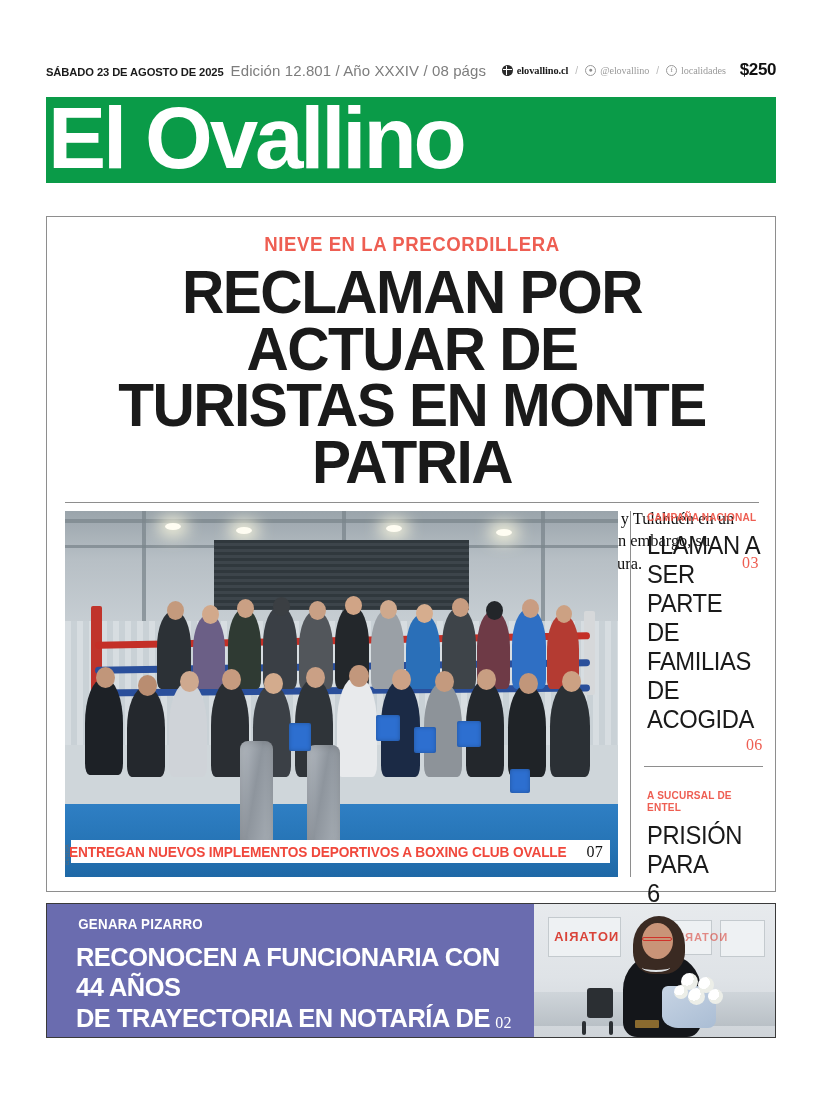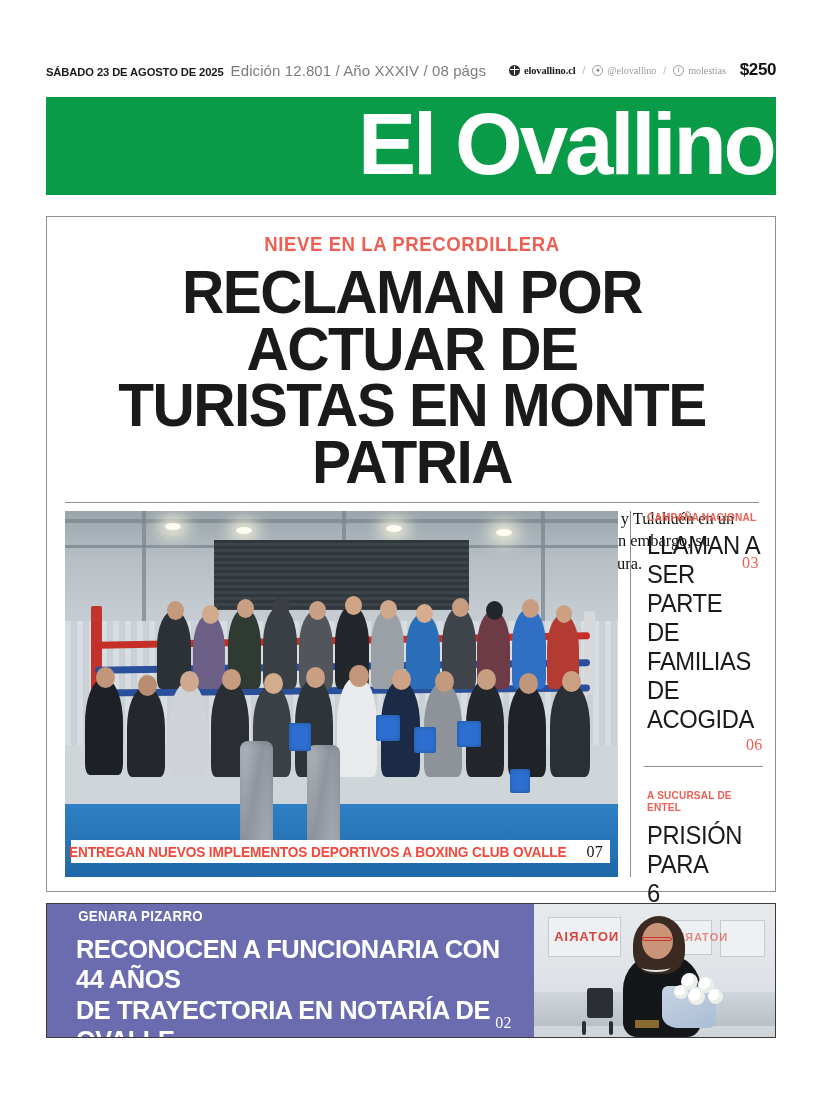--- a/index.html
+++ b/index.html
@@ -95,23 +95,23 @@
   .price {
     font-size: 17px; font-weight: bold; color: #111;
     letter-spacing: -0.4px;
     margin-left: 8px;
   }
 
   
   .masthead {
     position: absolute;
     left: 46px; top: 97px;
-    width: 730px; height: 98px;
+    width: 730px; height: 86px;
     background: var(--green, #0a9b48);
-    display: flex; align-items: center; justify-content: flex-end;
+    display: flex; align-items: center; justify-content: flex-start;
   }
   .masthead-title {
     font-family: "Liberation Sans", sans-serif;
     font-weight: bold;
     font-size: 88px;
     line-height: 1;
     color: #ffffff;
     letter-spacing: -3.2px;
     transform: scaleX(0.99);
     margin-top: -4px;
@@ -326,21 +326,21 @@
     width: 730px; height: 135px;
     display: flex;
     border: 1px solid #3a3a3a;
     overflow: hidden;
   }
   .bottom-text {
     flex: 0 0 auto;
     width: 487px;
     background: var(--purple, #6a6caf);
     position: relative;
-    padding: 4px 18px 0 20px;
+    padding: 12px 18px 0 20px;
   }
   .bottom-kicker {
     font-family: "Liberation Sans", sans-serif;
     font-weight: bold; font-size: 14px;
     color: #ffffff; letter-spacing: 0.3px;
     transform: scaleX(0.95);
     margin-bottom: 10px;
   }
   .bottom-head {
     font-family: "Liberation Sans", sans-serif;
@@ -444,21 +444,21 @@
         <span class="sm-icon outline">
             <span class="glyph">●</span>
           </span>
         <span class="sm-label">@elovallino</span>
       </span>
       <span class="sm-sep">/</span>
       <span class="social-group">
         <span class="sm-icon outline">
             <span class="glyph">f</span>
           </span>
-        <span class="sm-label">molestias</span>
+        <span class="sm-label">localidades</span>
       </span>
       <span class="price">$250</span>
     </div>
   </div>
 
   <div class="masthead">
     <div class="masthead-title">El Ovallino</div>
   </div>
 
   <div class="mainbox">

